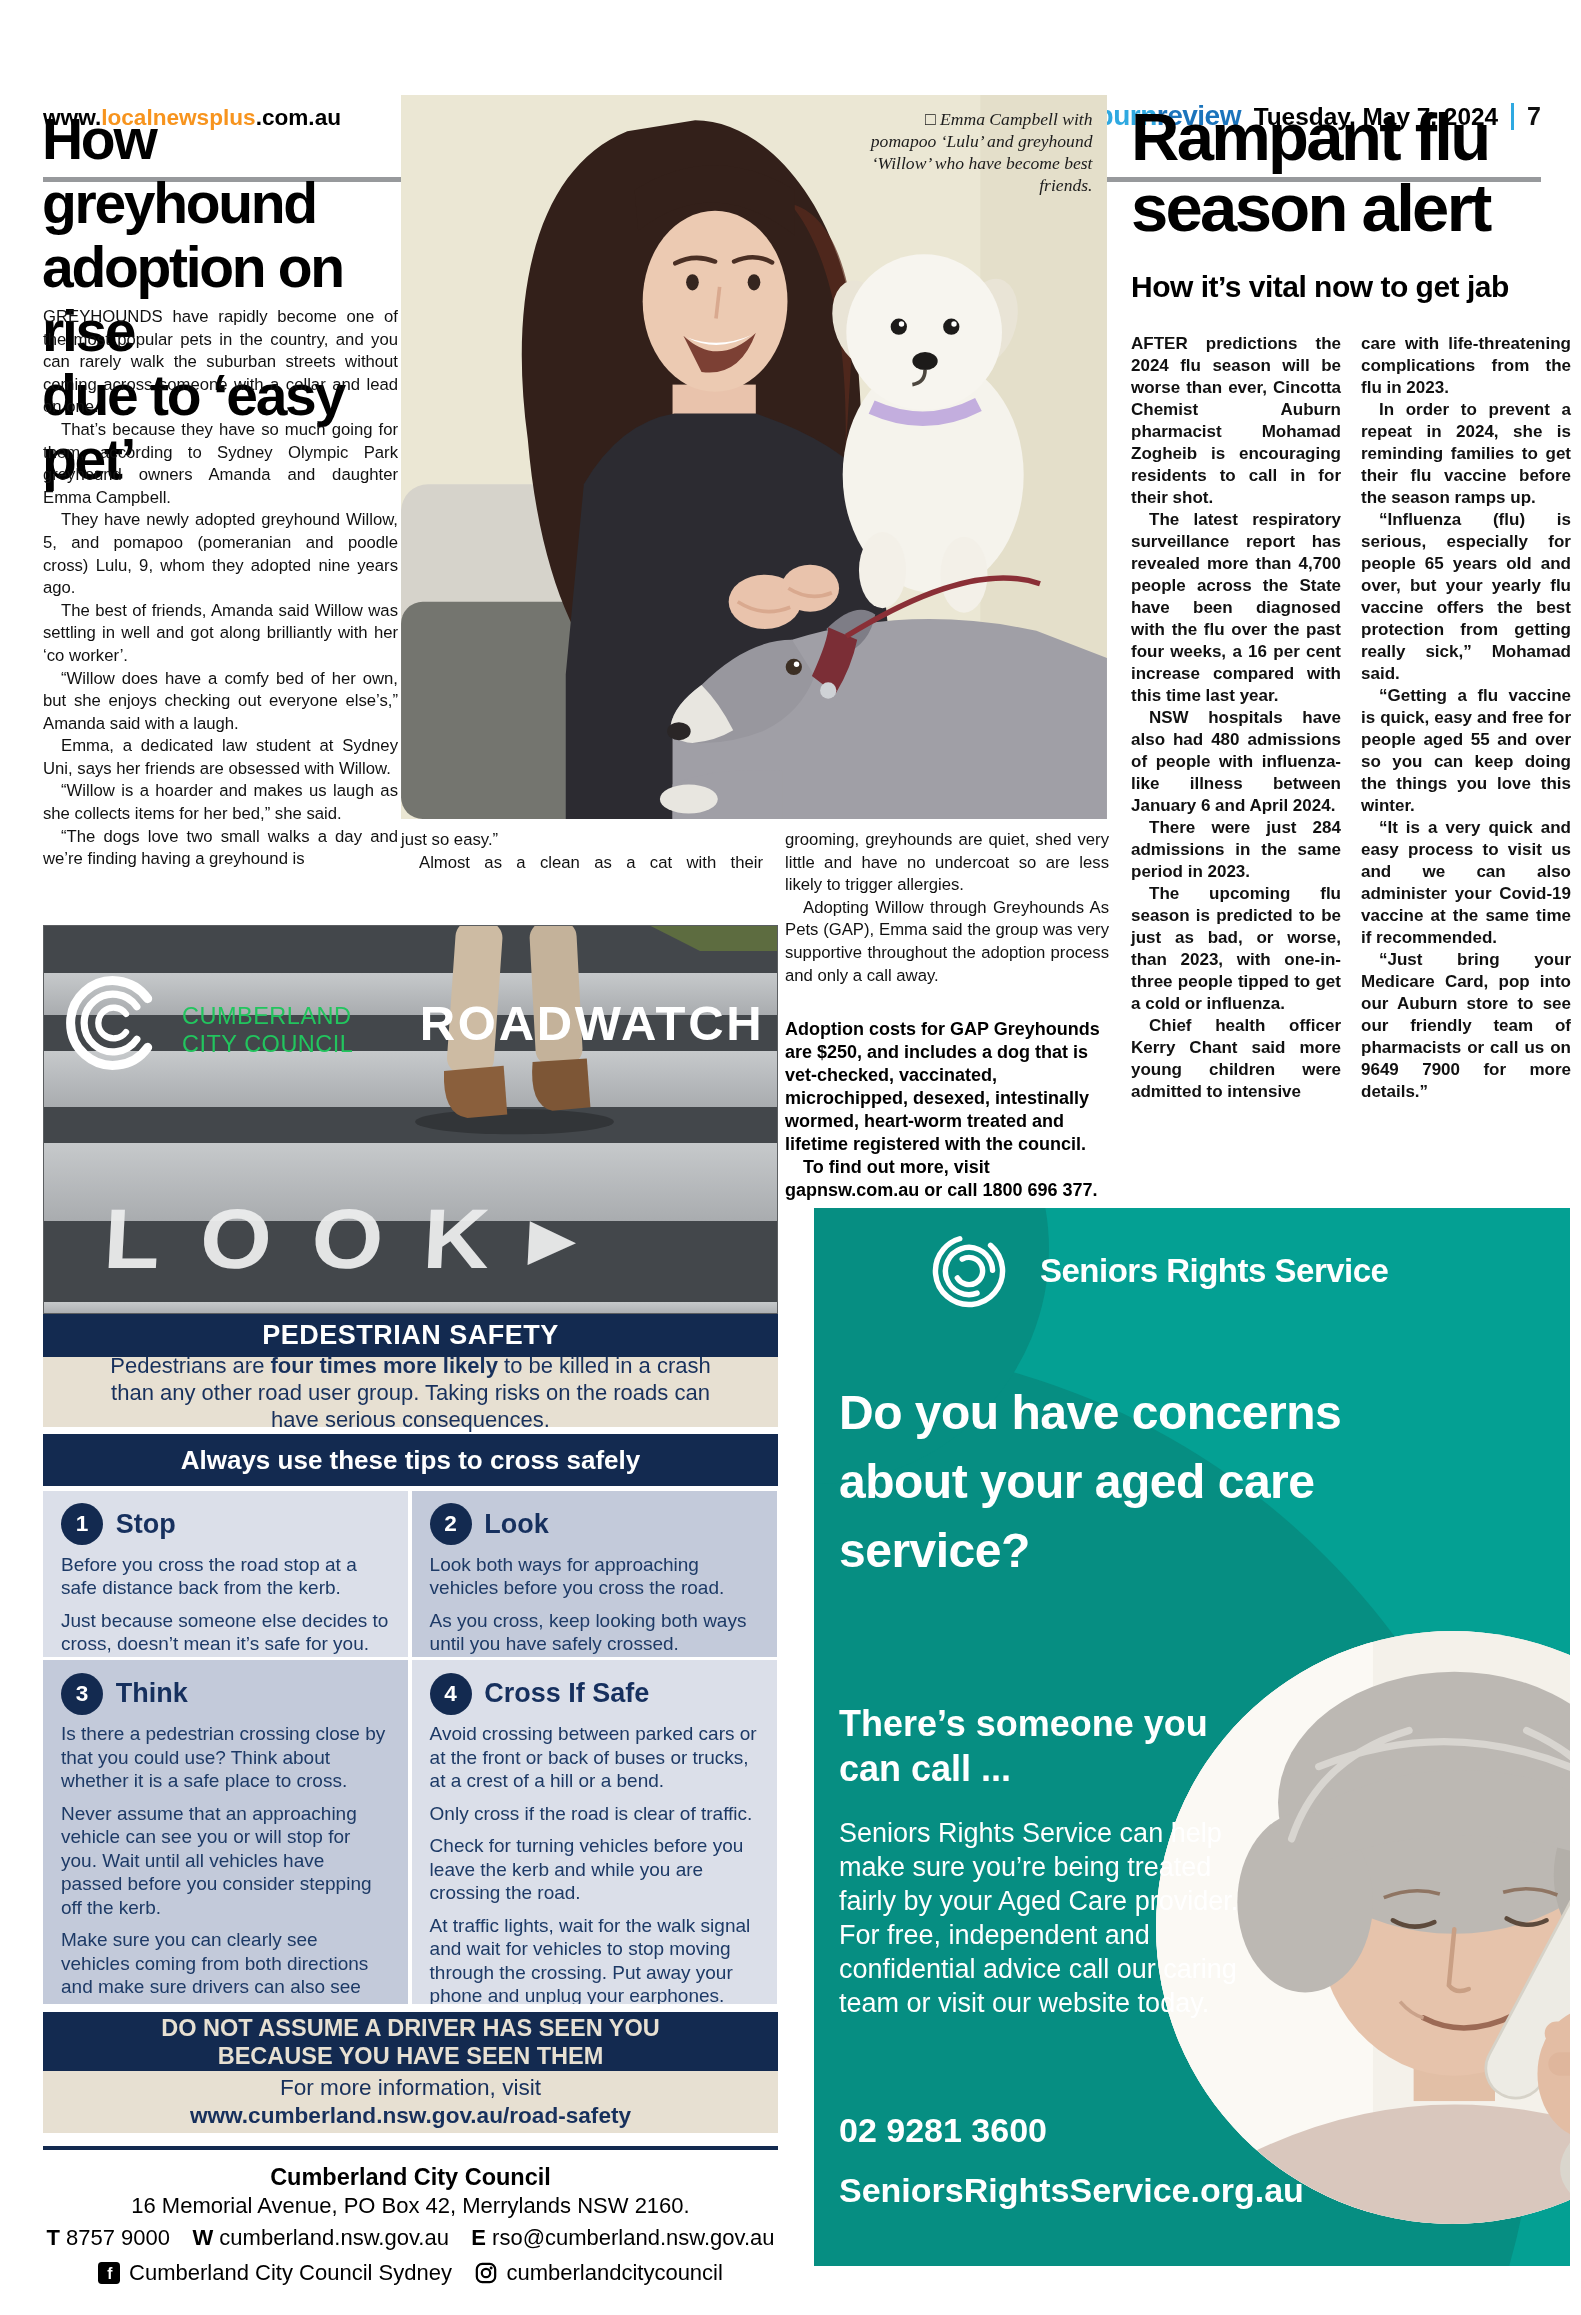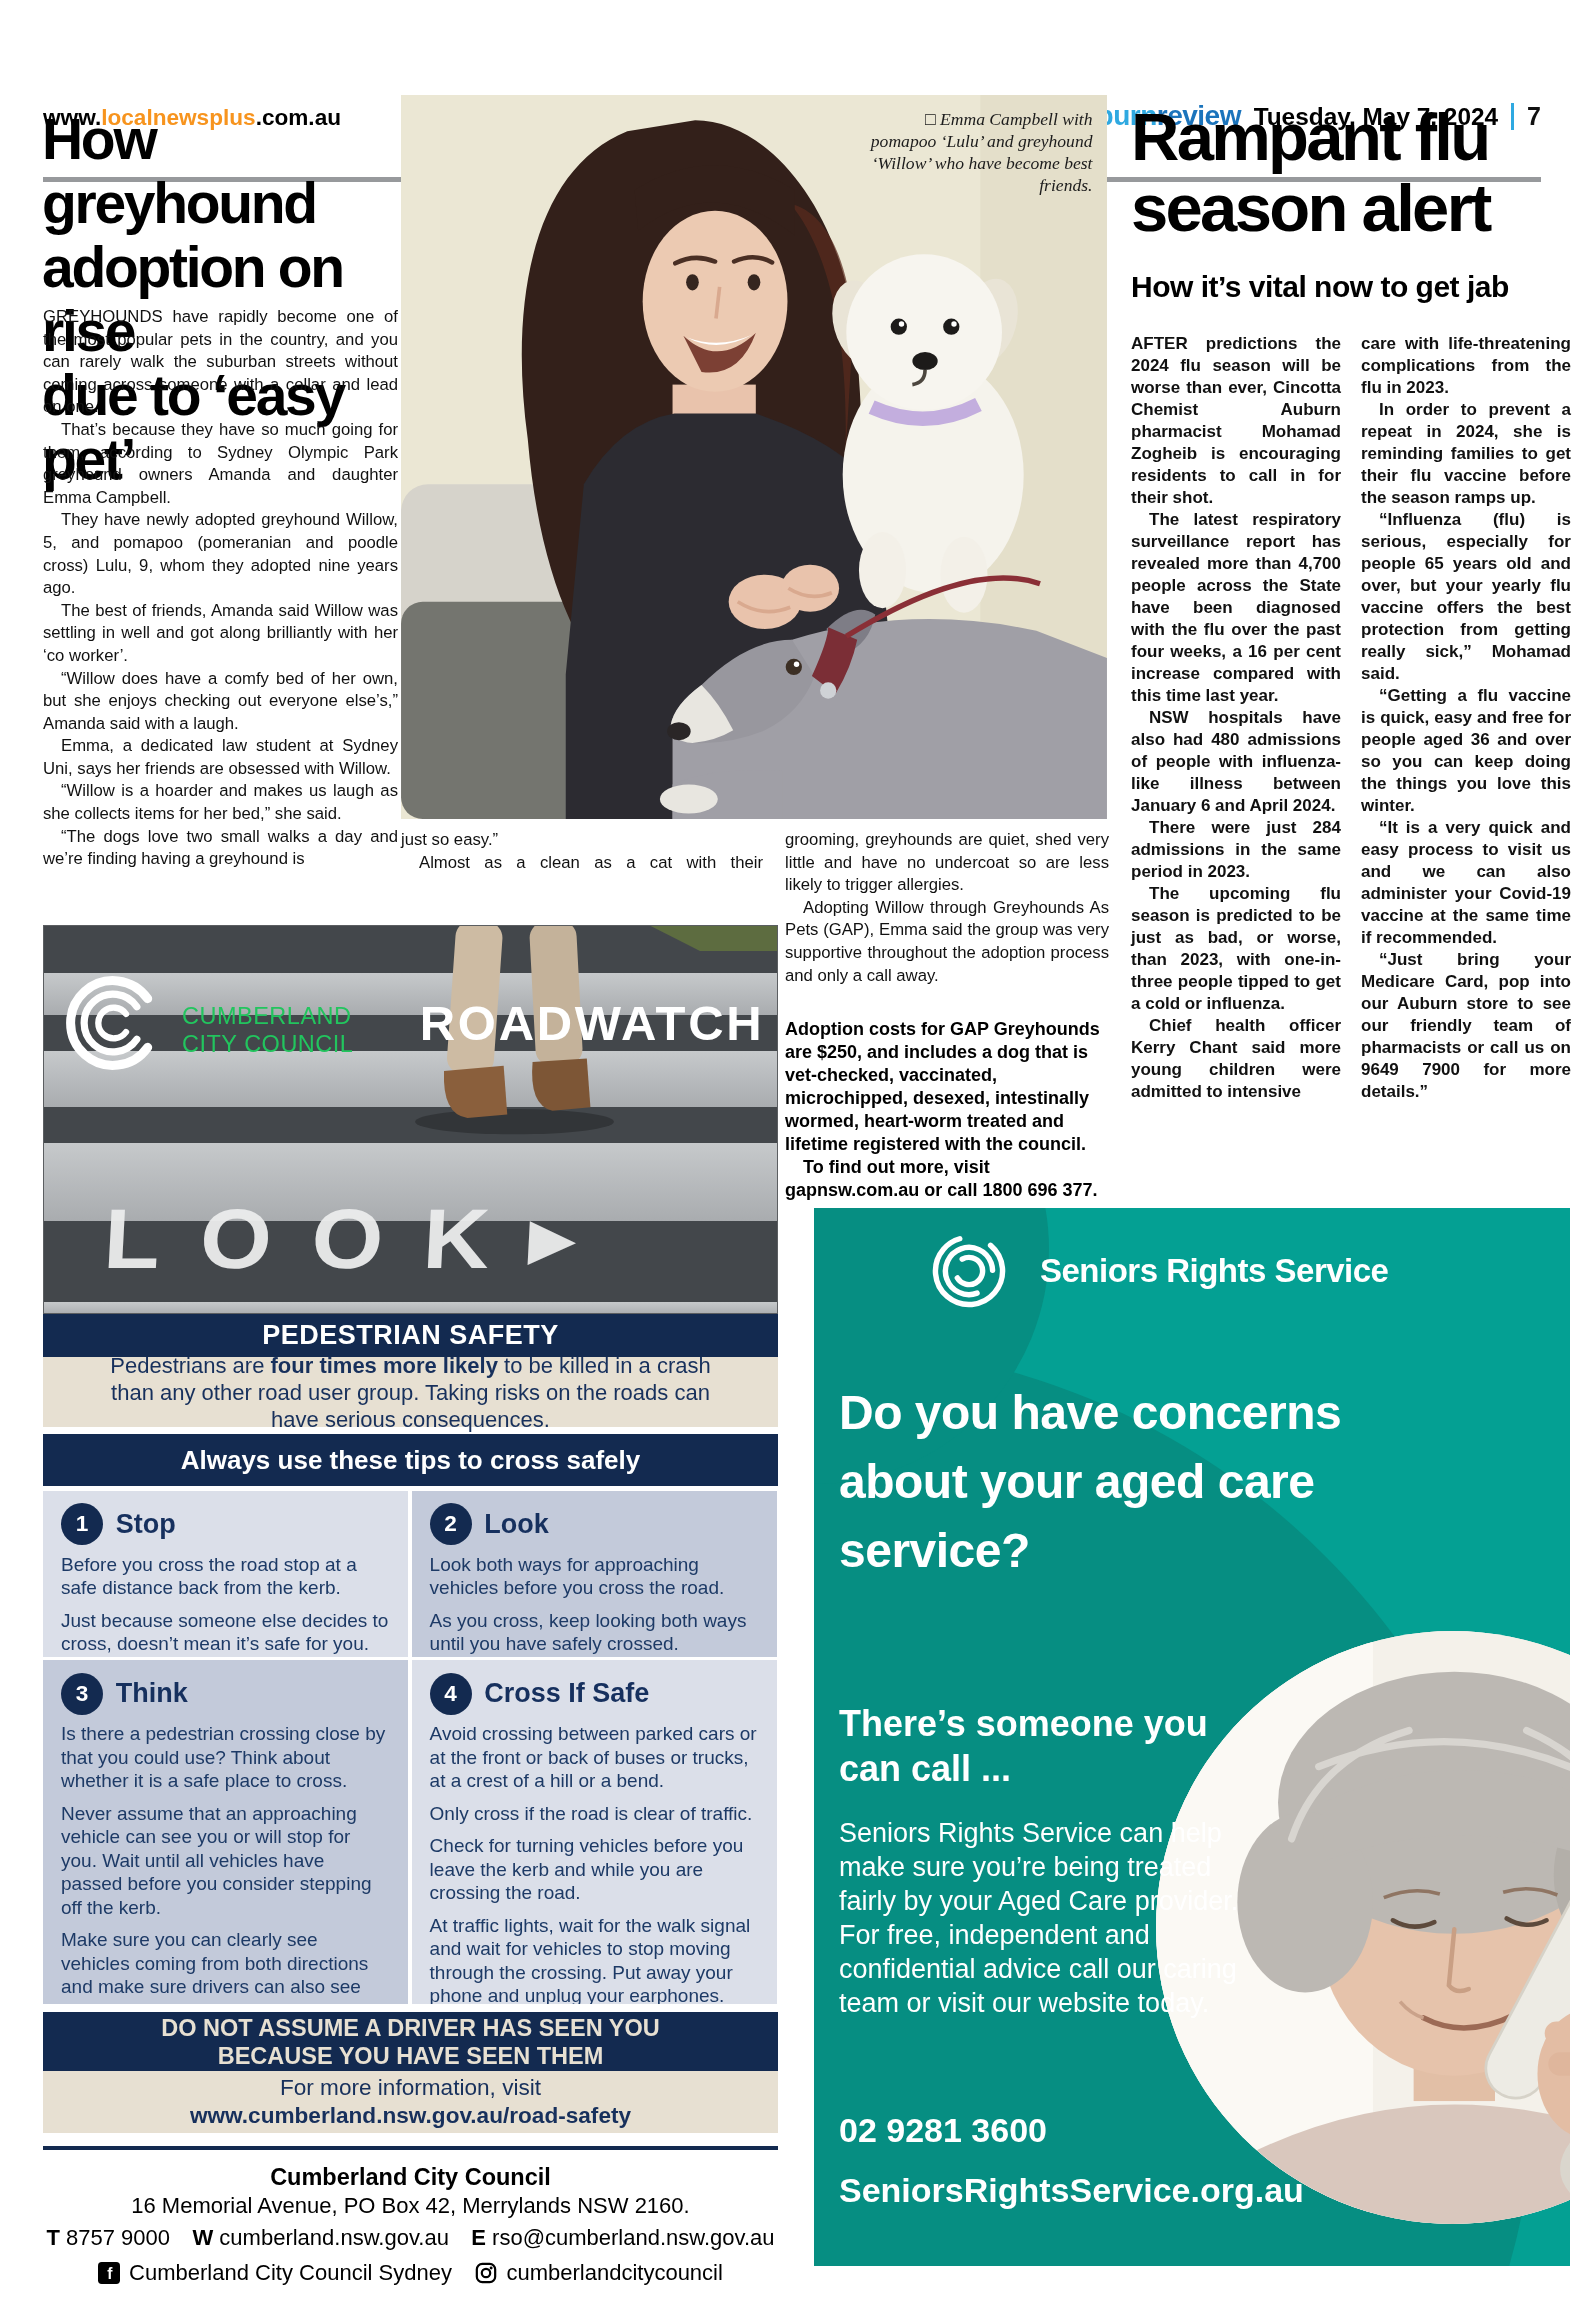--- a/index.html
+++ b/index.html
@@ -207,21 +207,21 @@
         <p>The latest respiratory surveillance report has revealed more than 4,700 people across the State have been diagnosed with the flu over the past four weeks, a 16 per cent increase compared with this time last year.</p>
         <p>NSW hospitals have also had 480 admissions of people with influenza-like illness between January 6 and April 2024.</p>
         <p>There were just 284 admissions in the same period in 2023.</p>
         <p>The upcoming flu season is predicted to be just as bad, or worse, than 2023, with one-in-three people tipped to get a cold or influenza.</p>
         <p>Chief health officer Kerry Chant said more young children were admitted to intensive</p>
       </div>
       <div class="flu-col">
         <p>care with life-threatening complications from the flu in 2023.</p>
         <p>In order to prevent a repeat in 2024, she is reminding families to get their flu vaccine before the season ramps up.</p>
         <p>“Influenza (flu) is serious, especially for people 65 years old and over, but your yearly flu vaccine offers the best protection from getting really sick,” Mohamad said.</p>
-        <p>“Getting a flu vaccine is quick, easy and free for people aged 36 and over so you can keep doing the things you love this winter.</p>
+        <p>“Getting a flu vaccine is quick, easy and free for people aged 55 and over so you can keep doing the things you love this winter.</p>
         <p>“It is a very quick and easy process to visit us and we can also administer your Covid-19 vaccine at the same time if recommended.</p>
         <p>“Just bring your Medicare Card, pop into our Auburn store to see our friendly team of pharmacists or call us on 9649 7900 for more details.”</p>
       </div>
     </div>
   </div>
 
   <div class="rw">
     <div class="rw-photo">
       <div class="stripe s1"></div>
       <div class="stripe s2"></div>

